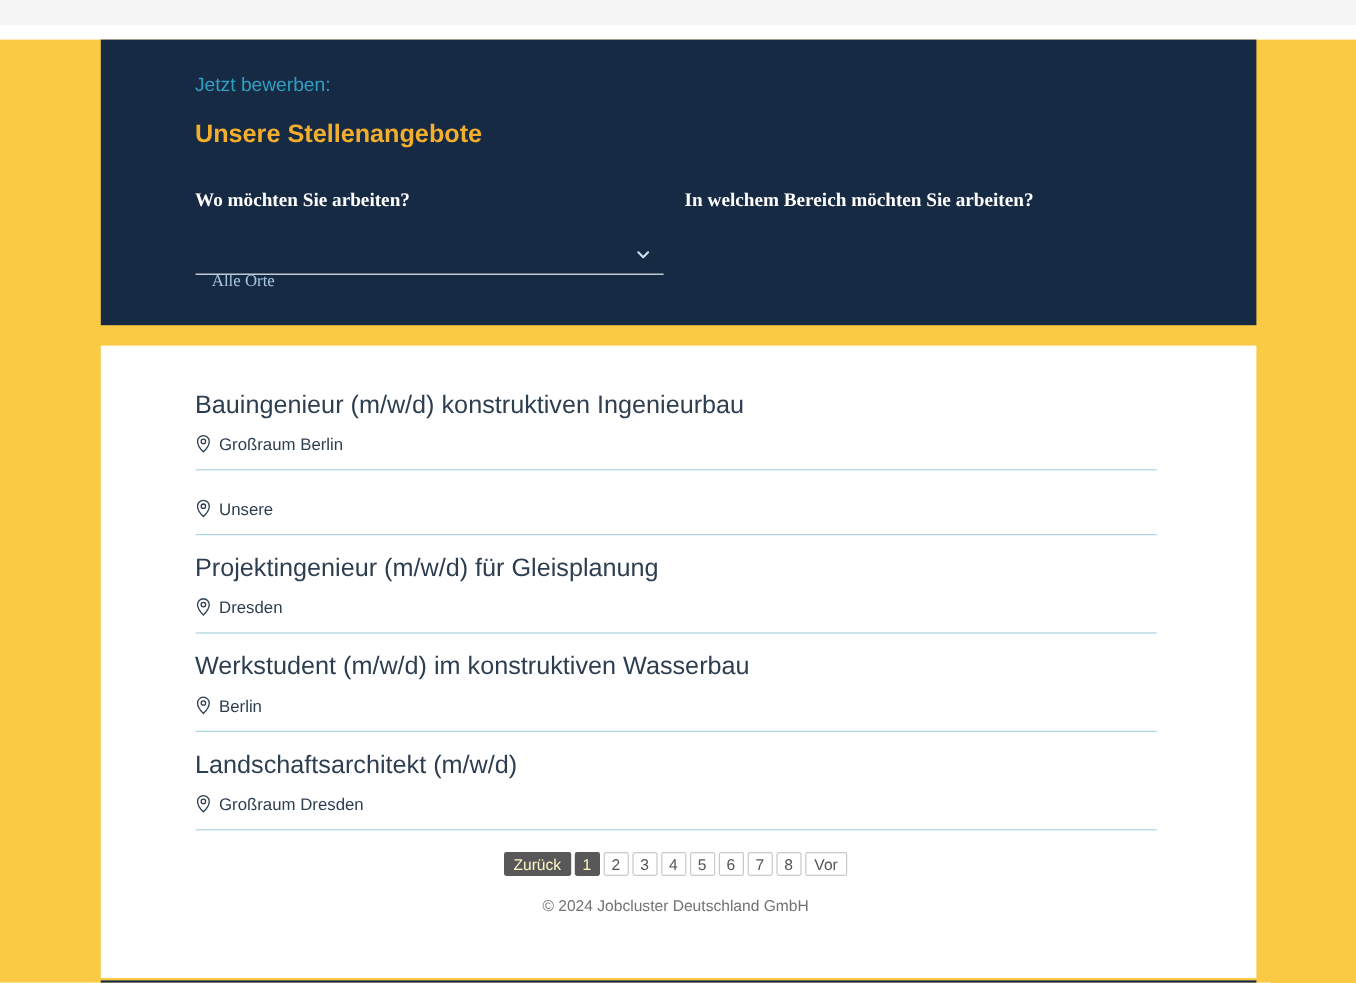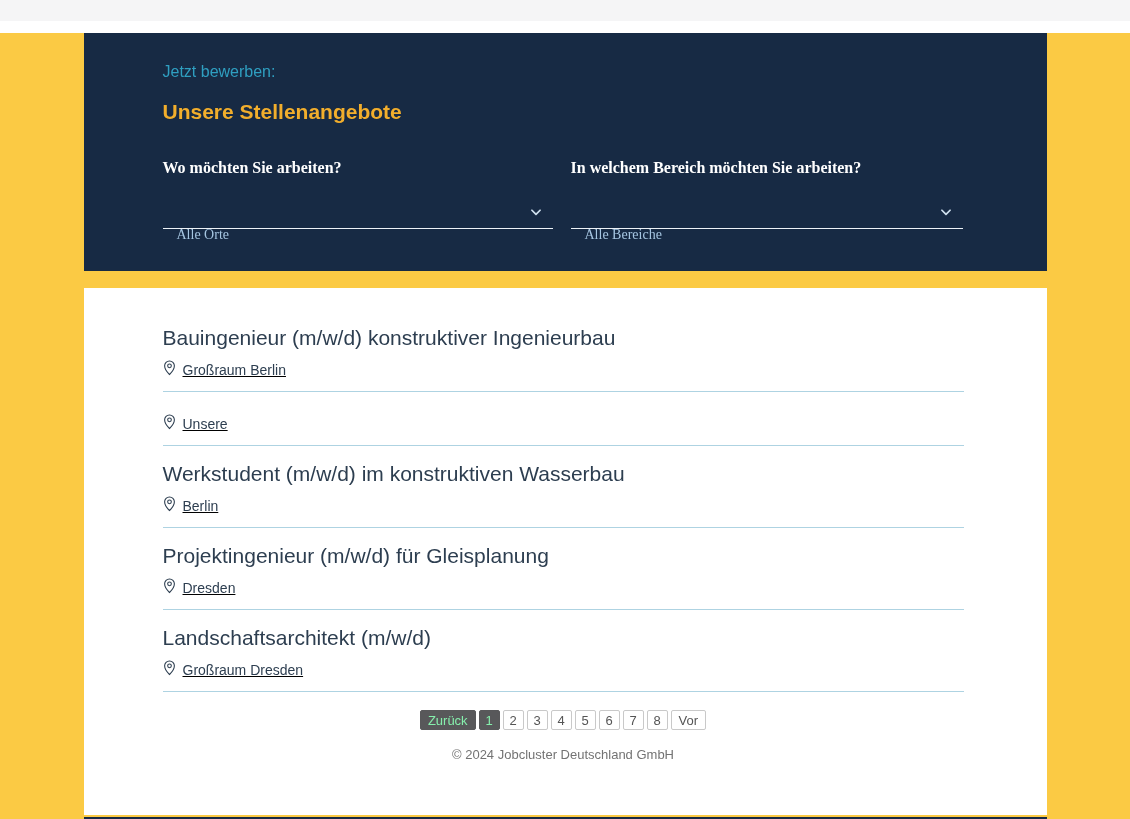--- a/index.html
+++ b/index.html
@@ -31,34 +31,34 @@
   }
   .filter-value { color: #a6c6e2; font-size: 14px; margin-top: 47px; }
   .chevron { width: 14px; height: 14px; display: block; }
 
   .gap-yellow { height: 17px; }
 
   
   .card { height: 527px; background: #ffffff; padding: 22px 83px 0 79px; }
   .job-row { padding: 14px 0 11px; border-bottom: 1px solid #aed3e2; cursor: pointer; }
   .job-title { color: #2d3e50; font-size: 21px; font-weight: 400; line-height: 28px; text-decoration: none; display: inline-block; }
-  .job-loc { display: flex; gap: 7px; margin-top: 8px; text-decoration: underline; }
+  .job-loc { display: flex; align-items: center; gap: 7px; margin-top: 8px; }
   .job-loc-text { color: #2d3e50; font-size: 14px; line-height: 20px; }
   .pin { width: 13px; height: 16px; display: block; flex: 0 0 auto; }
 
   
   .pagination { display: flex; justify-content: center; align-items: center; gap: 3px; margin-top: 18px; }
   .pg-btn {
     height: 20px; min-width: 21px; padding: 0 4px;
     background: #ffffff; border: 1px solid #c9c9c9; border-radius: 2px;
     color: #555555; font-size: 13px; font-family: inherit;
     display: flex; align-items: center; justify-content: center; cursor: pointer;
   }
   .pg-btn.wide { padding: 0 7px; }
-  .pg-btn.dark { background: #58585a; border-color: #58585a; color: #86efac; }
+  .pg-btn.dark { background: #58585a; border-color: #58585a; color: #fef9c3; }
 
   .copyright { text-align: center; color: #737373; font-size: 13px; margin-top: 17px; }
 
   
   .bottom-yellow { height: 2px; }
   .bottom-navy { height: 2px; background: #172a44; }
 </style>
 </head>
 <body>
 
@@ -78,38 +78,30 @@
           <span class="filter-value">Alle Orte</span>
           <span>
             <svg class="chevron" viewBox="0 0 24 24" fill="none" stroke="#cfe0ee" stroke-width="3" stroke-linecap="round" stroke-linejoin="round">
                 <polyline points="5 9 12 16 19 9"></polyline>
               </svg>
           </span>
         </div>
       </div>
       <div class="filter-col">
         <div class="filter-label">In welchem Bereich möchten Sie arbeiten?</div>
-        <div class="filter-select" role="button" tabindex="0">
-          <span class="filter-value">Alle Bereiche</span>
-          <span>
-            <svg class="chevron" viewBox="0 0 24 24" fill="none" stroke="#cfe0ee" stroke-width="3" stroke-linecap="round" stroke-linejoin="round">
-                <polyline points="5 9 12 16 19 9"></polyline>
-              </svg>
-          </span>
-        </div>
       </div>
     </div>
   </div>
 
   <div class="gap-yellow"></div>
 
   <div class="col card">
 
     <div class="job-row">
-      <a class="job-title">Bauingenieur (m/w/d) konstruktiver Ingenieurbau</a>
+      <a class="job-title">Bauingenieur (m/w/d) konstruktiven Ingenieurbau</a>
       <div class="job-loc">
         <span>
           <svg class="pin" viewBox="0 0 24 28" fill="none" stroke="#2d3e50" stroke-width="2">
               <path d="M12 26C12 26 3 17.6 3 10a9 9 0 0 1 18 0c0 7.6-9 16-9 16z"></path>
               <circle cx="12" cy="10" r="3.4"></circle>
             </svg>
         </span>
         <span class="job-loc-text">Großraum Berlin</span>
       </div>
     </div>
@@ -120,42 +112,42 @@
           <svg class="pin" viewBox="0 0 24 28" fill="none" stroke="#2d3e50" stroke-width="2">
               <path d="M12 26C12 26 3 17.6 3 10a9 9 0 0 1 18 0c0 7.6-9 16-9 16z"></path>
               <circle cx="12" cy="10" r="3.4"></circle>
             </svg>
         </span>
         <span class="job-loc-text">Unsere</span>
       </div>
     </div>
 
     <div class="job-row">
+      <a class="job-title">Projektingenieur (m/w/d) für Gleisplanung</a>
+      <div class="job-loc">
+        <span>
+          <svg class="pin" viewBox="0 0 24 28" fill="none" stroke="#2d3e50" stroke-width="2">
+              <path d="M12 26C12 26 3 17.6 3 10a9 9 0 0 1 18 0c0 7.6-9 16-9 16z"></path>
+              <circle cx="12" cy="10" r="3.4"></circle>
+            </svg>
+        </span>
+        <span class="job-loc-text">Dresden</span>
+      </div>
+    </div>
+
+    <div class="job-row">
       <a class="job-title">Werkstudent (m/w/d) im konstruktiven Wasserbau</a>
       <div class="job-loc">
         <span>
           <svg class="pin" viewBox="0 0 24 28" fill="none" stroke="#2d3e50" stroke-width="2">
               <path d="M12 26C12 26 3 17.6 3 10a9 9 0 0 1 18 0c0 7.6-9 16-9 16z"></path>
               <circle cx="12" cy="10" r="3.4"></circle>
             </svg>
         </span>
         <span class="job-loc-text">Berlin</span>
-      </div>
-    </div>
-
-    <div class="job-row">
-      <a class="job-title">Projektingenieur (m/w/d) für Gleisplanung</a>
-      <div class="job-loc">
-        <span>
-          <svg class="pin" viewBox="0 0 24 28" fill="none" stroke="#2d3e50" stroke-width="2">
-              <path d="M12 26C12 26 3 17.6 3 10a9 9 0 0 1 18 0c0 7.6-9 16-9 16z"></path>
-              <circle cx="12" cy="10" r="3.4"></circle>
-            </svg>
-        </span>
-        <span class="job-loc-text">Dresden</span>
       </div>
     </div>
 
     <div class="job-row">
       <a class="job-title">Landschaftsarchitekt (m/w/d)</a>
       <div class="job-loc">
         <span>
           <svg class="pin" viewBox="0 0 24 28" fill="none" stroke="#2d3e50" stroke-width="2">
               <path d="M12 26C12 26 3 17.6 3 10a9 9 0 0 1 18 0c0 7.6-9 16-9 16z"></path>
               <circle cx="12" cy="10" r="3.4"></circle>

